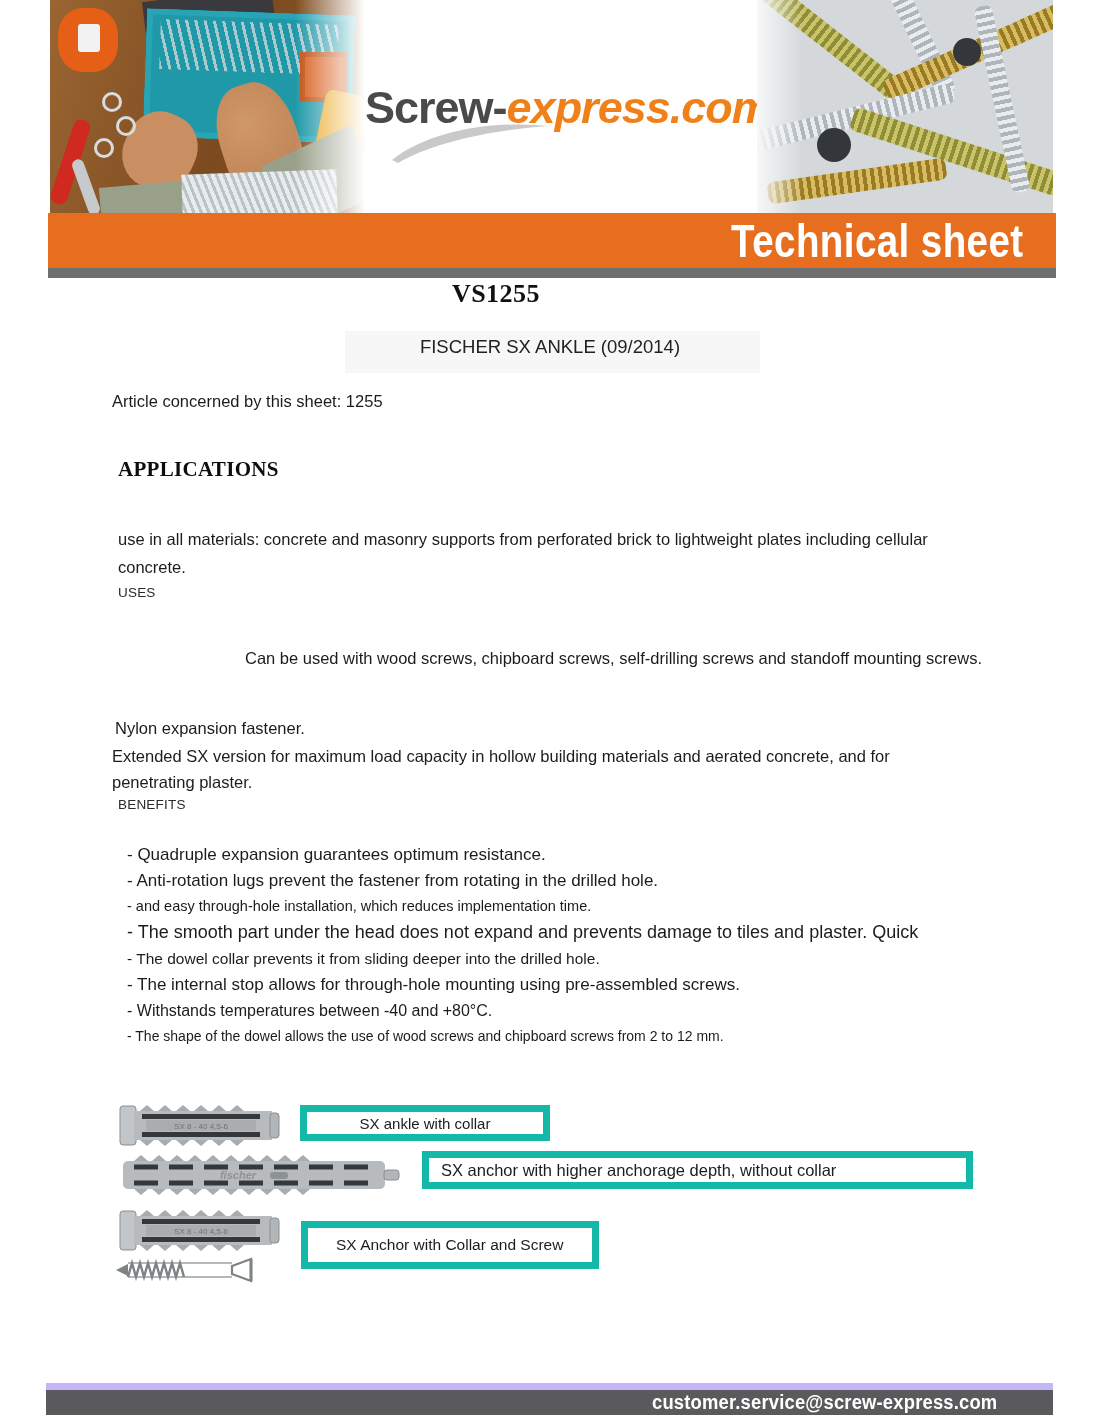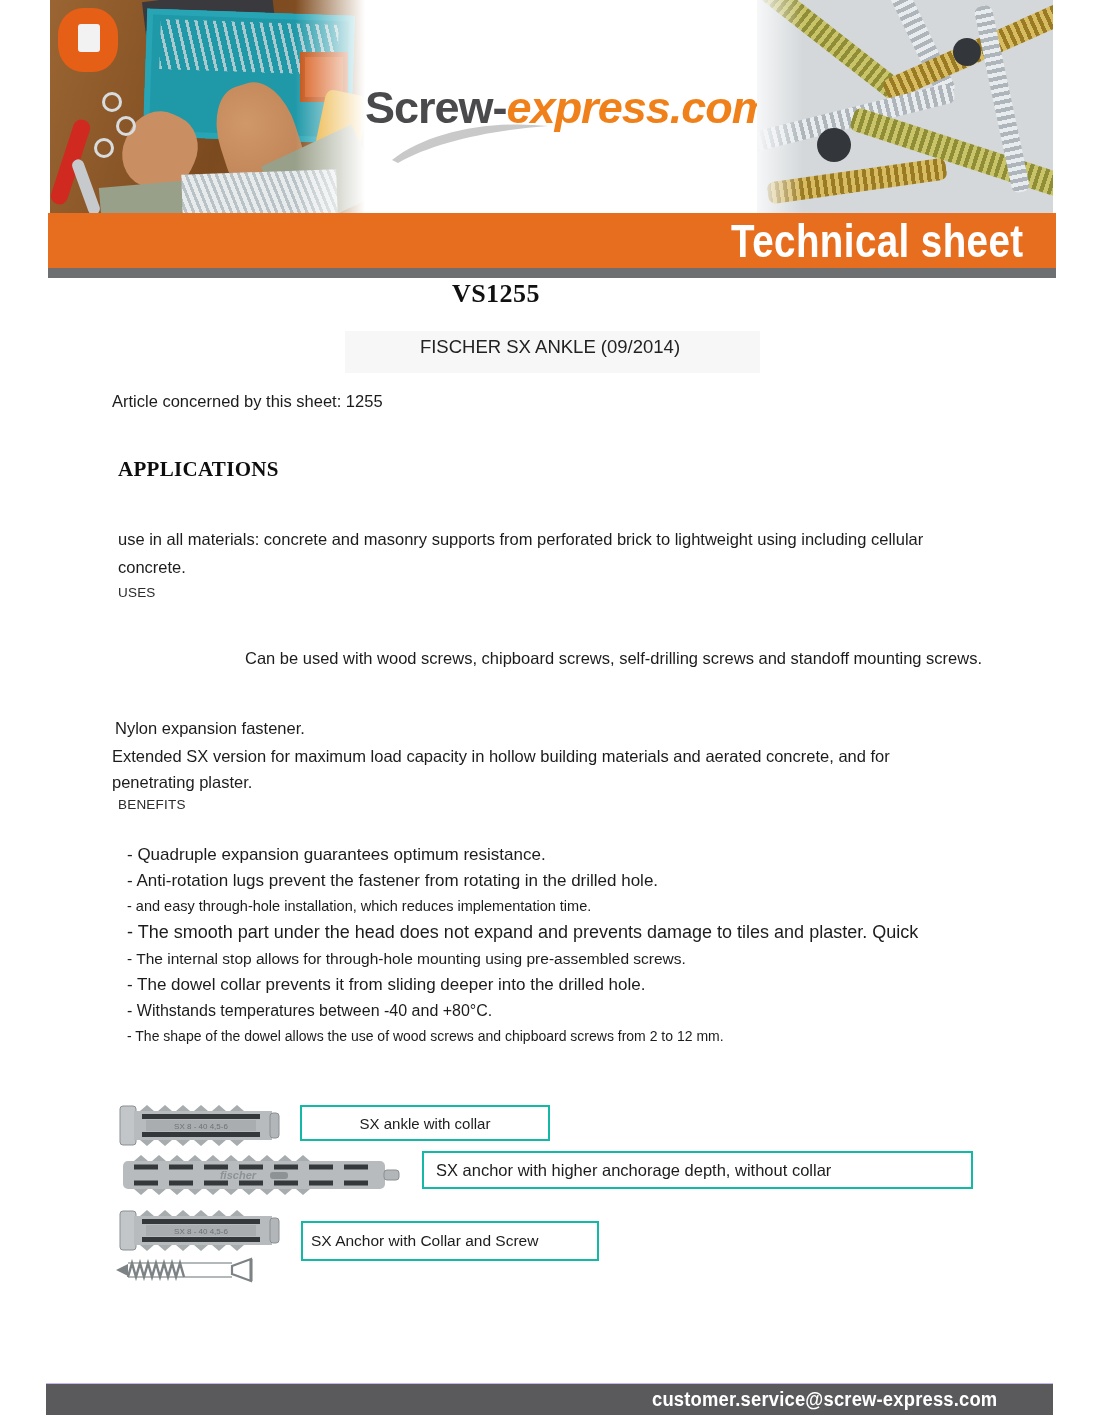--- a/index.html
+++ b/index.html
@@ -77,30 +77,30 @@
   .benefits li:nth-child(2){ font-size:17px; }
   .benefits li:nth-child(3){ font-size:14.5px; }
   .benefits li:nth-child(4){ font-size:18px; }
   .benefits li:nth-child(5){ font-size:15.5px; }
   .benefits li:nth-child(6){ font-size:17px; }
   .benefits li:nth-child(7){ font-size:16px; }
   .benefits li:nth-child(8){ font-size:14px; }
 
   
   .figsvg { position:absolute; }
-  .figlabel { position:absolute; border:2px solid #14b8a6; background:#ffffff; box-sizing:border-box;
+  .figlabel { position:absolute; border:7px solid #14b8a6; background:#ffffff; box-sizing:border-box;
               display:flex; align-items:center; }
   #figlabel-1 { left:300px; top:1105px; width:250px; height:36px; justify-content:center; font-size:15px; }
   #figlabel-2 { left:422px; top:1151px; width:551px; height:38px; padding-left:12px; font-size:16.5px; }
-  #figlabel-3 { left:301px; top:1221px; width:298px; height:40px; padding-left:8px; font-size:15.5px; }
+  #figlabel-3 { left:301px; top:1221px; width:298px; height:48px; padding-left:28px; font-size:15.5px; }
 
   
   .footer { position:absolute; left:46px; top:1383px; width:1007px; height:32px; background:#5a5a5d;
             display:flex; justify-content:flex-end; align-items:center; padding-right:56px; box-sizing:border-box;
-            border-top:1px solid #c4b5fd; }
+            border-top:7px solid #c4b5fd; }
   .footer-email { color:#ffffff; font-size:20px; font-weight:700; transform:scaleX(0.92);
                   transform-origin:right center; letter-spacing:0.2px; }
 </style>
 </head>
 <body>
 
 <div class="page">
 
   <div class="photo" id="photo-left">
     <div class="shape pegboard"></div>
@@ -147,36 +147,36 @@
     <div class="banner-title">Technical sheet</div>
   </div>
   <div class="strip"></div>
 
   <div class="doc-code">VS1255</div>
   <div class="ghost"></div>
   <div class="doc-title">FISCHER SX ANKLE (09/2014)</div>
   <div class="article-line">Article concerned by this sheet: 1255</div>
 
   <div class="h-apps">APPLICATIONS</div>
-  <p class="p-intro">use in all materials: concrete and masonry supports from perforated brick to lightweight using including cellular concrete.</p>
+  <p class="p-intro">use in all materials: concrete and masonry supports from perforated brick to lightweight plates including cellular concrete.</p>
 
   <div class="lbl-small" id="lbl-uses">USES</div>
   <p class="p-uses">Can be used with wood screws, chipboard screws, self-drilling screws and standoff mounting screws.</p>
 
   <p class="p-desc1">Nylon expansion fastener.</p>
   <p class="p-desc2">Extended SX version for maximum load capacity in hollow building materials and aerated concrete, and for penetrating plaster.</p>
 
   <div class="lbl-small" id="lbl-benefits">BENEFITS</div>
   <ul class="benefits">
     <li>- Quadruple expansion guarantees optimum resistance.</li>
     <li>- Anti-rotation lugs prevent the fastener from rotating in the drilled hole.</li>
     <li>- and easy through-hole installation, which reduces implementation time.</li>
     <li>- The smooth part under the head does not expand and prevents damage to tiles and plaster. Quick</li>
+    <li>- The dowel collar prevents it from sliding deeper into the drilled hole.</li>
     <li>- The internal stop allows for through-hole mounting using pre-assembled screws.</li>
-    <li>- The dowel collar prevents it from sliding deeper into the drilled hole.</li>
     <li>- Withstands temperatures between -40 and +80°C.</li>
     <li>- The shape of the dowel allows the use of wood screws and chipboard screws from 2 to 12 mm.</li>
   </ul>
 
   <svg class="figsvg" style="left:118px; top:1102px;" width="167" height="47" viewBox="0 0 167 47">
     <rect x="2" y="4" width="16" height="39" rx="3" fill="#c2c6c8" stroke="#8a8f91"></rect>
     <rect x="16" y="9" width="138" height="29" fill="#b7bbbd"></rect>
     <path d="M22 9 l7 -6 7 6 m4 0 l7 -6 7 6 m4 0 l7 -6 7 6 m4 0 l7 -6 7 6 m4 0 l7 -6 7 6 m4 0 l7 -6 7 6" fill="#a7acae"></path>
     <path d="M22 38 l7 6 7 -6 m4 0 l7 6 7 -6 m4 0 l7 6 7 -6 m4 0 l7 6 7 -6 m4 0 l7 6 7 -6 m4 0 l7 6 7 -6" fill="#a7acae"></path>
     <rect x="24" y="12" width="118" height="5" fill="#35383a"></rect>

